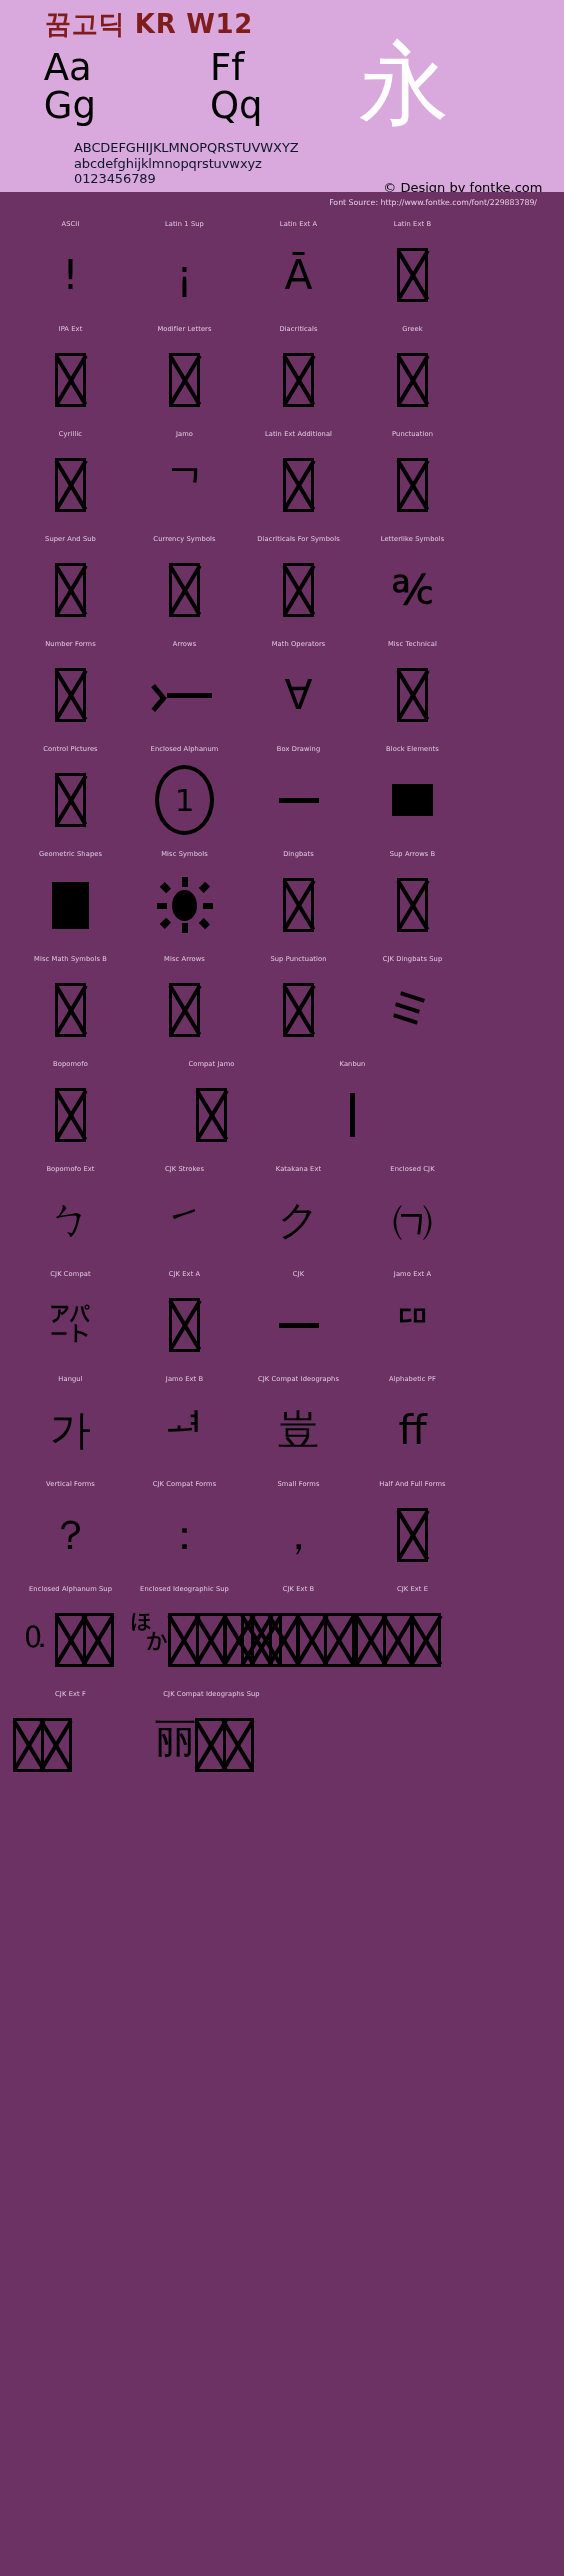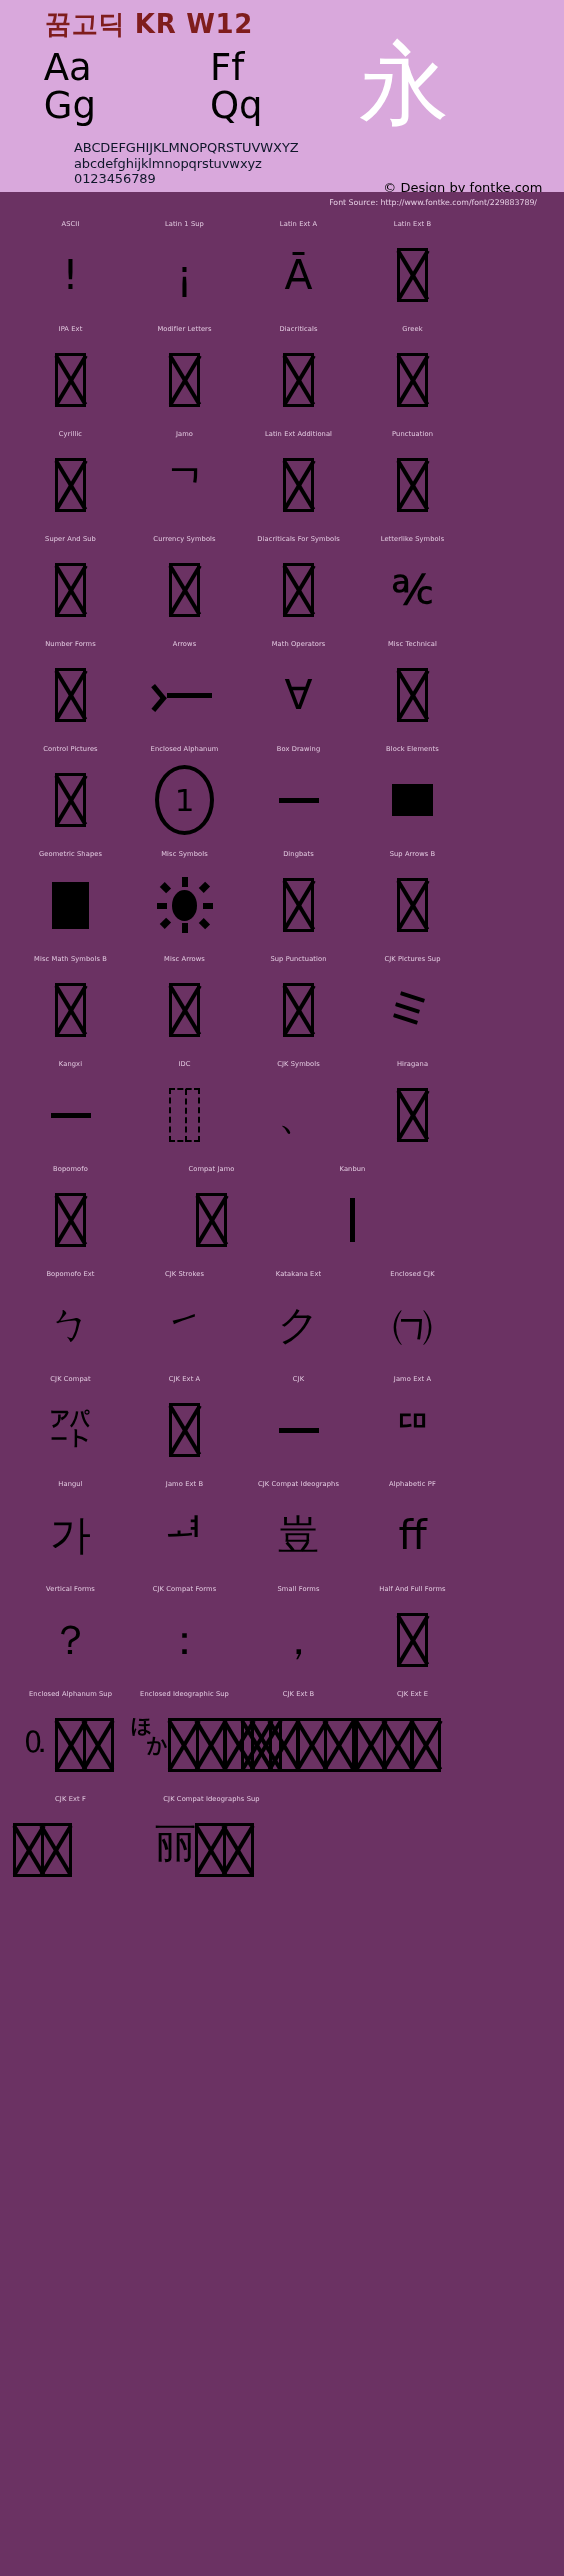--- a/index.html
+++ b/index.html
@@ -482,60 +482,32 @@
             <div class="tofu"></div>
           </div>
         </div>
         <div class="cell">
           <div class="cell-label">Sup Punctuation</div>
           <div class="cell-glyph">
             <div class="tofu"></div>
           </div>
         </div>
         <div class="cell">
-          <div class="cell-label">CJK Pictures Sup</div>
+          <div class="cell-label">CJK Dingbats Sup</div>
           <div class="cell-glyph">
             <div class="strokes3">
               <i></i>
               <i></i>
               <i></i>
             </div>
           </div>
         </div>
       </div>
       <div class="row">
         <div class="cell">
-          <div class="cell-label">Kangxi</div>
-          <div class="cell-glyph">
-            <div class="hline"></div>
-          </div>
-        </div>
-        <div class="cell">
-          <div class="cell-label">IDC</div>
-          <div class="cell-glyph">
-            <div class="tofu dashed">
-              <span class="inner-dash"></span>
-            </div>
-          </div>
-        </div>
-        <div class="cell">
-          <div class="cell-label">CJK Symbols</div>
-          <div class="cell-glyph">
-            <span>、</span>
-          </div>
-        </div>
-        <div class="cell">
-          <div class="cell-label">Hiragana</div>
-          <div class="cell-glyph">
-            <div class="tofu"></div>
-          </div>
-        </div>
-      </div>
-      <div class="row">
-        <div class="cell">
           <div class="cell-label">Bopomofo</div>
           <div class="cell-glyph">
             <div class="tofu"></div>
           </div>
         </div>
         <div class="cell">
           <div class="cell-label">Compat Jamo</div>
           <div class="cell-glyph">
             <div class="tofu"></div>
           </div>

